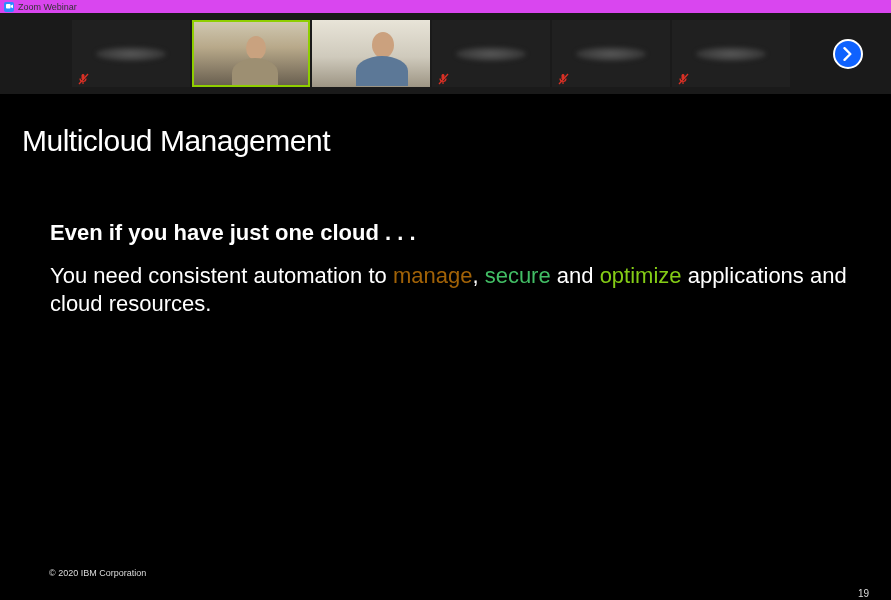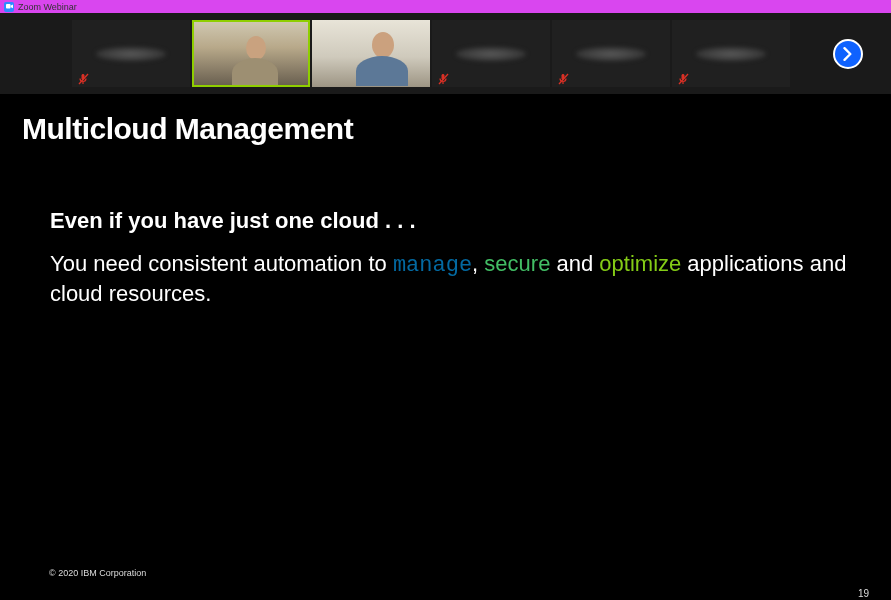--- a/index.html
+++ b/index.html
@@ -29,26 +29,26 @@
       background:linear-gradient(180deg,#e8e4d8 0%,#cfcabc 55%,#9d9584 100%); }
     .head { position:absolute; border-radius:50%; background:#caa078; }
     .torso { position:absolute; border-radius:50% 50% 0 0; background:#4a566e; }
     .next-btn { position:absolute; right:28px; top:50%; transform:translateY(-50%);
       width:30px; height:30px; border-radius:50%; background:#0f62fe;
       border:2px solid #fff; display:flex; align-items:center; justify-content:center;
       cursor:pointer; }
     .next-btn svg{ width:10px; height:14px; }
     .slide { position:relative; height:506px; background:#000; color:#fff;
       padding:18px 0 0 22px; }
-    .slide-title { font-size:30px; font-weight:700; letter-spacing:-0.5px; }
+    .slide-title { font-size:30px; font-weight:400; letter-spacing:-0.5px;margin-top:12px; }
     .blk { margin-top:62px; max-width:840px;margin-left:28px; }
     .blk2 { margin-top:58px; }
     .sub { font-size:22px; font-weight:700; }
     .body-txt { font-size:22px; font-weight:300; margin-top:16px; line-height:1.28; }
-    .body-txt .m { color:#0369a1;font-family:Liberation Mono, monospace; }
+    .body-txt .m { color:#a16207; }
     .body-txt .s { color:#42be65; }
     .body-txt .o { color:#84cc16; }
     .copyright { position:absolute; left:22px; bottom:22px; font-size:9px;
       color:#dcdcdc;margin-left:27px; }
     .pagenum { position:absolute; right:22px; bottom:1px; font-size:10px;
       color:#dcdcdc; }
   </style>
 </head>
 <body>
 

